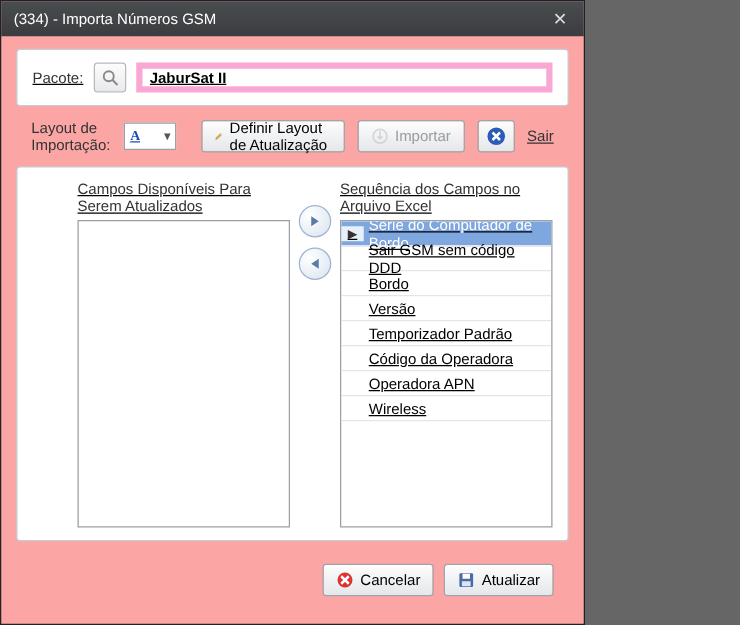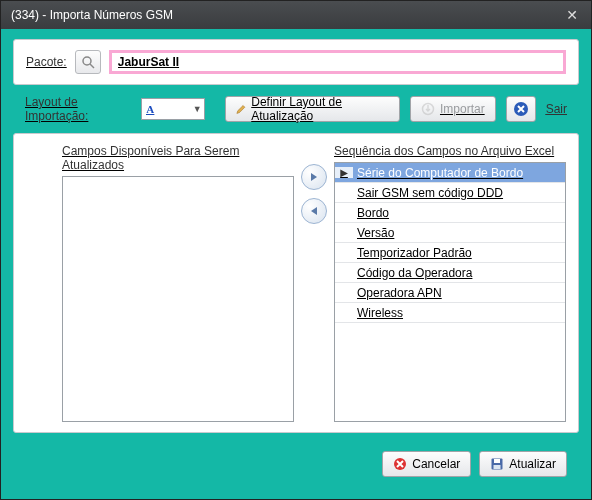--- a/index.html
+++ b/index.html
@@ -1,27 +1,27 @@
 <!DOCTYPE html>
 <html><head>
 <meta charset="utf-8">
 <style>
 * { box-sizing: border-box; margin: 0; padding: 0; font-family: "Segoe UI", Tahoma, sans-serif; }
 body { background: #666; width: 592px; height: 500px; overflow: hidden; }
-.window { width: 592px; height: 500px; background: #14b8a6; border: 1px solid #222; display: flex; flex-direction: column; }
+.window { width: 468px; height: 500px; background: #fca5a5; border: 1px solid #222; display: flex; flex-direction: column; }
 .titlebar { height: 28px; background: linear-gradient(#4a4d50, #3a3c3f); color: #fff; display: flex; align-items: center; padding: 0 10px; font-size: 12px; }
 .titlebar .title { flex: 1; }
 .titlebar .close { width: 18px; height: 18px; display: flex; align-items: center; justify-content: center; cursor: pointer; font-size: 14px; color: #ddd; }
 .content { flex: 1; padding: 10px 12px; display: flex; flex-direction: column; gap: 10px; }
 .panel { background: #fff; border: 1px solid #c8cace; border-radius: 3px; padding: 10px 12px; text-decoration: underline; }
 .row { display: flex; align-items: center; gap: 8px; }
 .label { font-size: 12px; color: #333; }
 .icon-btn { width: 26px; height: 24px; border: 1px solid #b7b9bd; border-radius: 3px; background: linear-gradient(#fdfdfd,#e8e9ec); display: flex; align-items: center; justify-content: center; cursor: pointer; }
-.text-input { flex: 1; height: 24px; border: 3px solid #f9a8d4; padding: 0 6px; font-size: 12px; font-weight: bold; background: #fff; }
-.toolbar-row { display: flex; align-items: center; gap: 10px; padding: 0 12px; text-decoration: underline; }
+.text-input { flex: 1; height: 24px; border: 5px solid #f9a8d4; padding: 0 6px; font-size: 12px; font-weight: bold; background: #fff; }
+.toolbar-row { display: flex; align-items: center; gap: 10px; padding: 0 12px; }
 .combo { width: 70px; height: 22px; border: 1px solid #9aa0a6; background: #fff; display: flex; align-items: center; padding: 0 4px; font-size: 11px; position: relative; }
 .combo .arrow { position: absolute; right: 2px; font-size: 9px; color: #555; }
 .btn { height: 26px; border: 1px solid #a1a4a8; border-radius: 3px; background: linear-gradient(#fdfdfd,#e5e7ea); display: flex; align-items: center; gap: 5px; padding: 0 10px; font-size: 12px; cursor: pointer; color: #000; }
 .btn.disabled { color: #9a9c9f; cursor: default; }
 .btn.disabled svg { opacity: 0.5; }
 .main-panel { flex: 1; display: flex; flex-direction: column; }
 .lists-area { flex: 1; display: flex; gap: 6px; margin-left: 36px; }
 .list-col { display: flex; flex-direction: column; }
 .list-col.left { flex: 1; }
 .list-col.right { flex: 1; }

